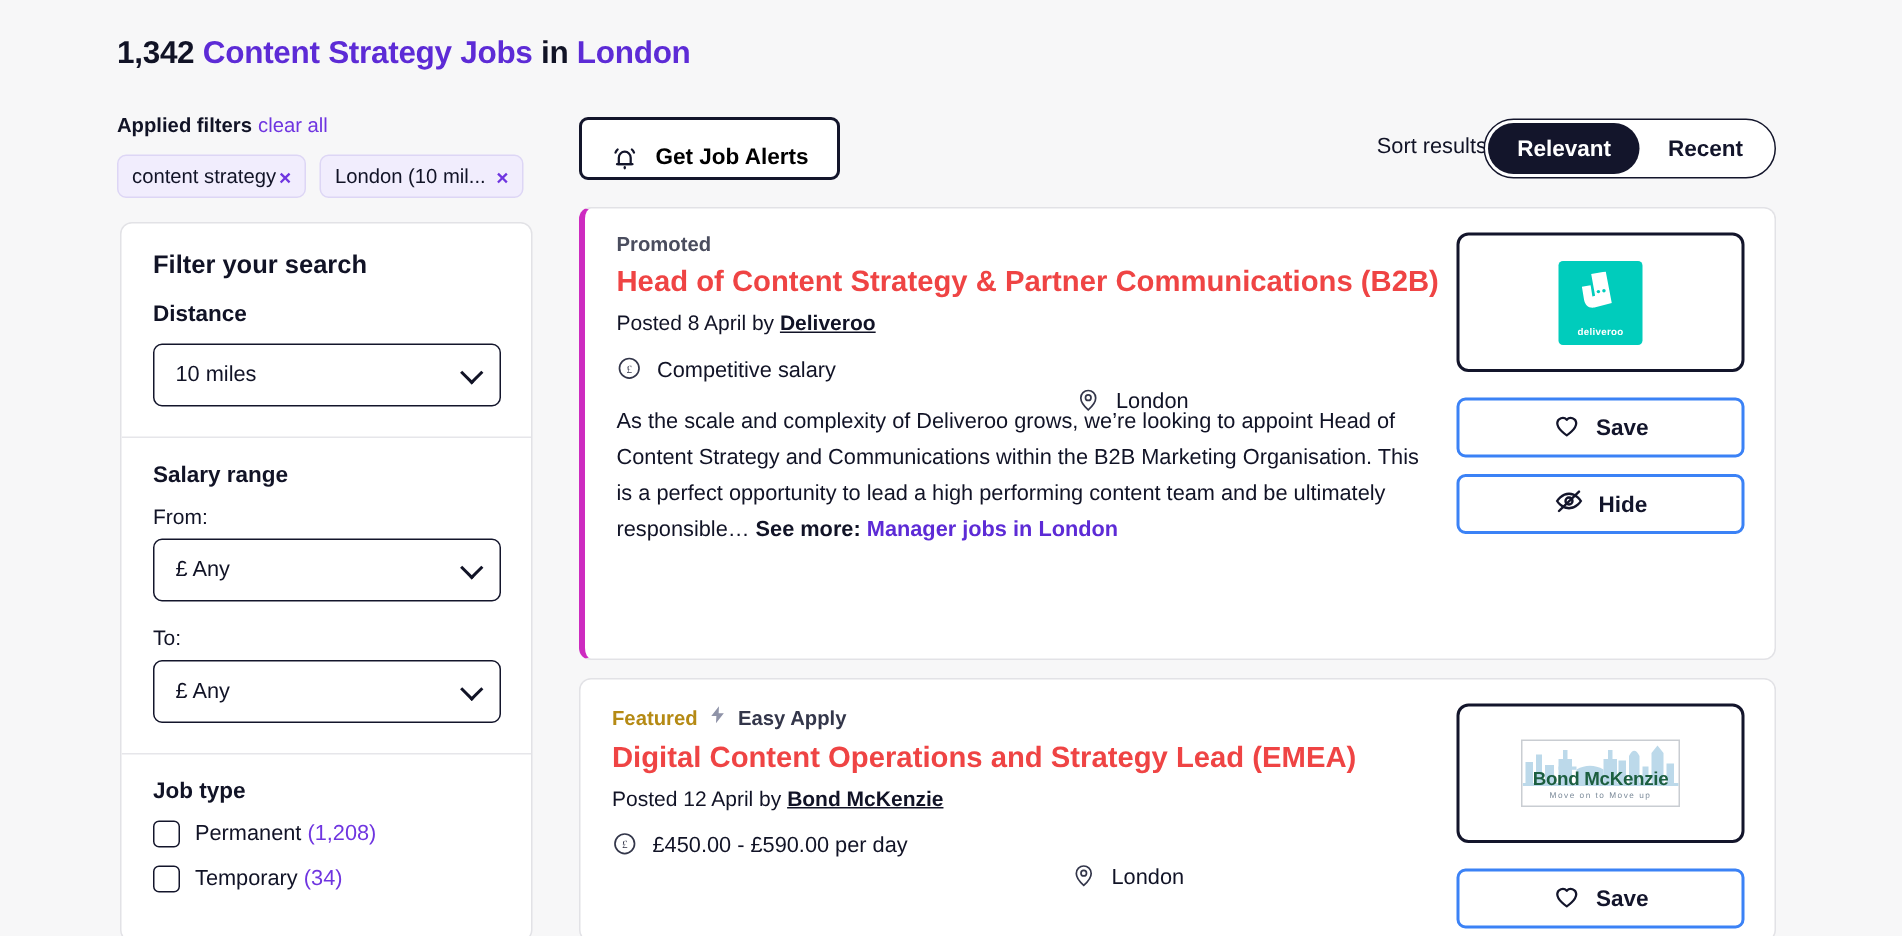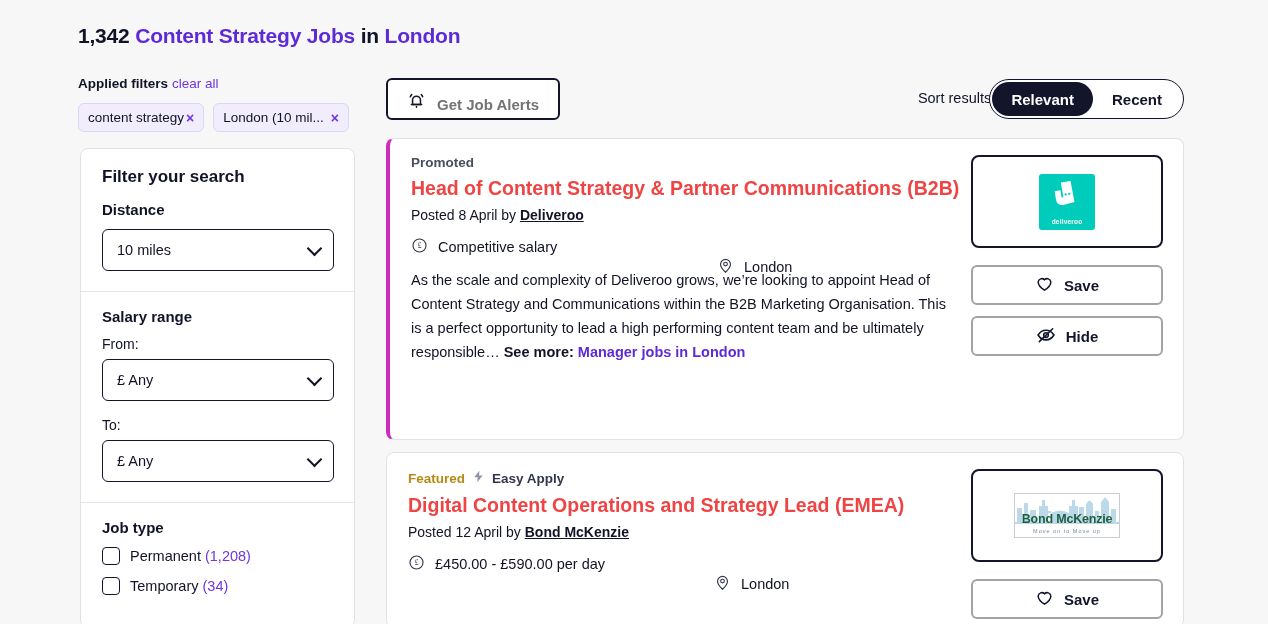--- a/index.html
+++ b/index.html
@@ -69,24 +69,24 @@
   .cb {
     width: 18px; height: 18px; border: 1.6px solid #13152b;
     border-radius: 4px; background: #fff; flex: none;
   }
   .cb-label { font-size: 14.5px; color: #111326; white-space: nowrap; }
   .cb-count { color: #6f35e0; }
 
   
   .alerts-btn {
     position: absolute; left: 386px; top: 78px;
-    height: 42px; padding: 5px 19px;
+    height: 42px; padding: 16px 19px;
     border: 2px solid #13152b; border-radius: 6px; background: #fff;
-    display: flex; align-items: flex-end; gap: 11px;
-    font-size: 15px; font-weight: bold; color: #737373; cursor: pointer;
+    display: flex; align-items: flex-start; gap: 11px;
+    font-size: 15px; font-weight: bold; color: #000000; cursor: pointer;
   }
   .sort-label {
     position: absolute; right: 222px; top: 90px;
     font-size: 14.5px; color: #111326; white-space: nowrap;
   }
   .sort-toggle {
     position: absolute; right: 84px; top: 79px;
     height: 40px; border: 1.6px solid #13152b; border-radius: 21px;
     background: #fff; display: flex; align-items: center; padding: 2px;
   }
@@ -129,21 +129,21 @@
   
   .logo-box {
     position: absolute; right: 20px; top: 16px;
     width: 192px; height: 93px;
     border: 2px solid #13152b; border-radius: 8px; background: #fff;
     display: flex; align-items: center; justify-content: center;
   }
   .act-btn {
     position: absolute; right: 20px;
     width: 192px; height: 40px;
-    border: 2px solid #a3a3a3; border-radius: 6px; background: #fff;
+    border: 2px solid #3b82f6; border-radius: 6px; background: #fff;
     display: flex; align-items: center; justify-content: center; gap: 10px;
     font-size: 15px; font-weight: bold; color: #13152b; cursor: pointer;
   }
   #c1save { top: 126px; }
   #c1hide { top: 177px; }
   #c2save { top: 126px; }
 
   
   .deliveroo {
     width: 56px; height: 56px; background: #00ccbc; border-radius: 3px;

